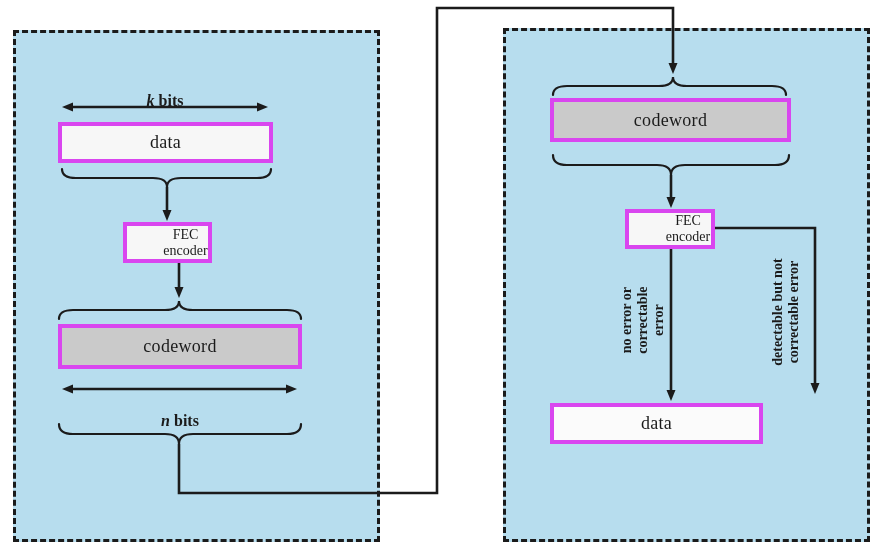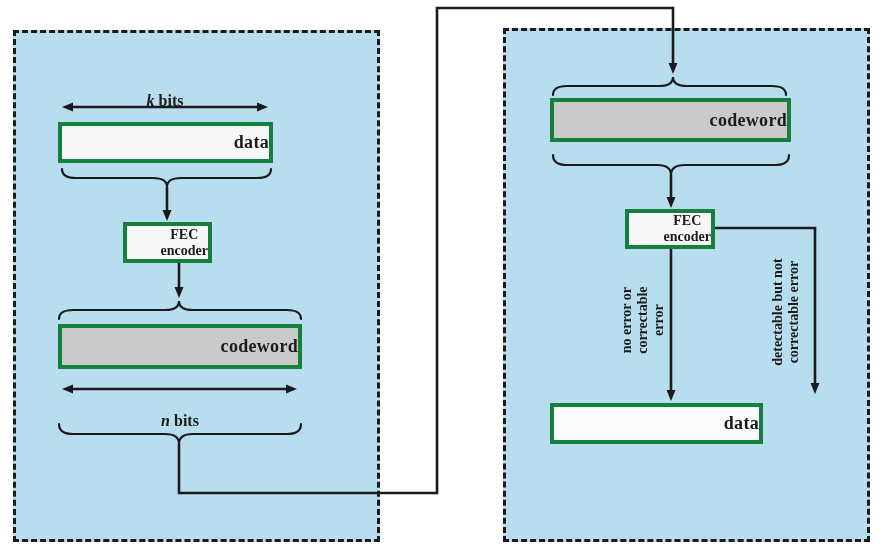--- a/index.html
+++ b/index.html
@@ -18,24 +18,24 @@
     box-sizing:border-box;
   }
   .panel-transmitter{left:13px;top:30px;width:367px;height:512px;}
   .panel-receiver{left:503px;top:28px;width:367px;height:514px;}
   .svg-layer{
     position:absolute;left:0;top:0;width:885px;height:552px;
     pointer-events:none;
   }
   .dbox{
     position:absolute;
-    border:4px solid #15803d;
+    border:4px solid #d946ef;
     box-sizing:border-box;
-    display:flex;align-items:center;justify-content:flex-end;
-    font-weight:bold;
+    display:flex;align-items:center;justify-content:center;
+    font-weight:normal;
   }
   .dbox.white{background:#f7f7f7;}
   .dbox.gray{background:#cacaca;}
   .lbl-box{font-size:18px;letter-spacing:0.3px;}
   .lbl-small{font-size:14px;line-height:1.12;text-align:center;padding-left:36px;}
   .bits-label{
     position:absolute;text-align:center;font-weight:bold;font-size:16px;
   }
   .bits-label .var{font-style:italic;}
   .panel-title{

